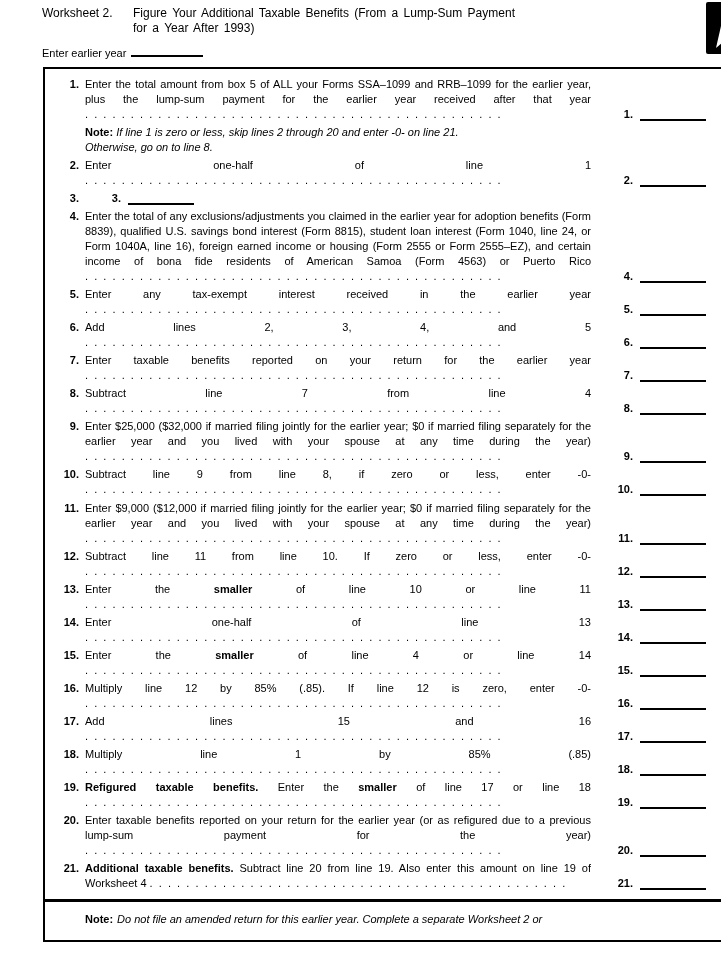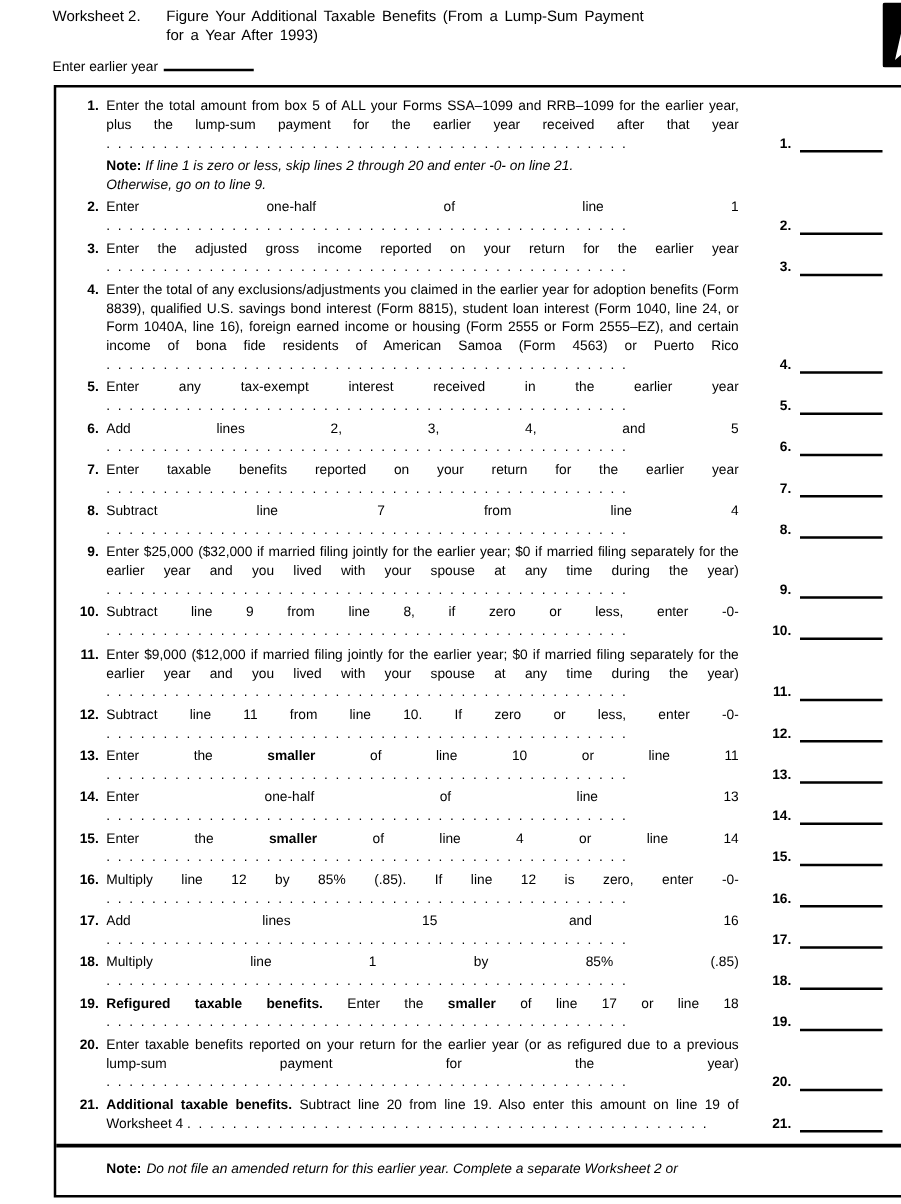--- a/index.html
+++ b/index.html
@@ -94,34 +94,33 @@
             <span class="ans-line"></span>
           </div>
         </div>
         <div class="row notegap">
           <div class="num"></div>
           <div class="txt note-txt"><span class="b">Note:</span><span class="i"> If line 1 is zero or less, skip lines 2 through 20 and enter -0- on line 21.</span></div>
           <div class="ans"></div>
         </div>
         <div class="row">
           <div class="num"></div>
-          <div class="txt note-txt"><span class="i">Otherwise, go on to line 9.</span></div>
+          <div class="txt note-txt"><span class="i">Otherwise, go on to line 8.</span></div>
           <div class="ans"></div>
         </div>
         <div class="row">
           <div class="num">2.</div>
           <div class="txt leader"><span>Enter one-half of line 1</span></div>
           <div class="ans">
             <span class="ans-num">2.</span>
             <span class="ans-line"></span>
           </div>
         </div>
         <div class="row">
           <div class="num">3.</div>
-          <div class="txt leader"><span>Enter the adjusted gross income reported on your return for the earlier year</span></div>
           <div class="ans">
             <span class="ans-num">3.</span>
             <span class="ans-line"></span>
           </div>
         </div>
         <div class="row">
           <div class="num">4.</div>
           <div class="txt leader"><span>Enter the total of any exclusions/adjustments you claimed in the earlier year for adoption benefits (Form 8839), qualified U.S. savings bond interest (Form 8815), student loan interest (Form 1040, line 24, or Form 1040A, line 16), foreign earned income or housing (Form 2555 or Form 2555–EZ), and certain income of bona fide residents of American Samoa (Form 4563) or Puerto Rico</span></div>
           <div class="ans">
             <span class="ans-num">4.</span>

